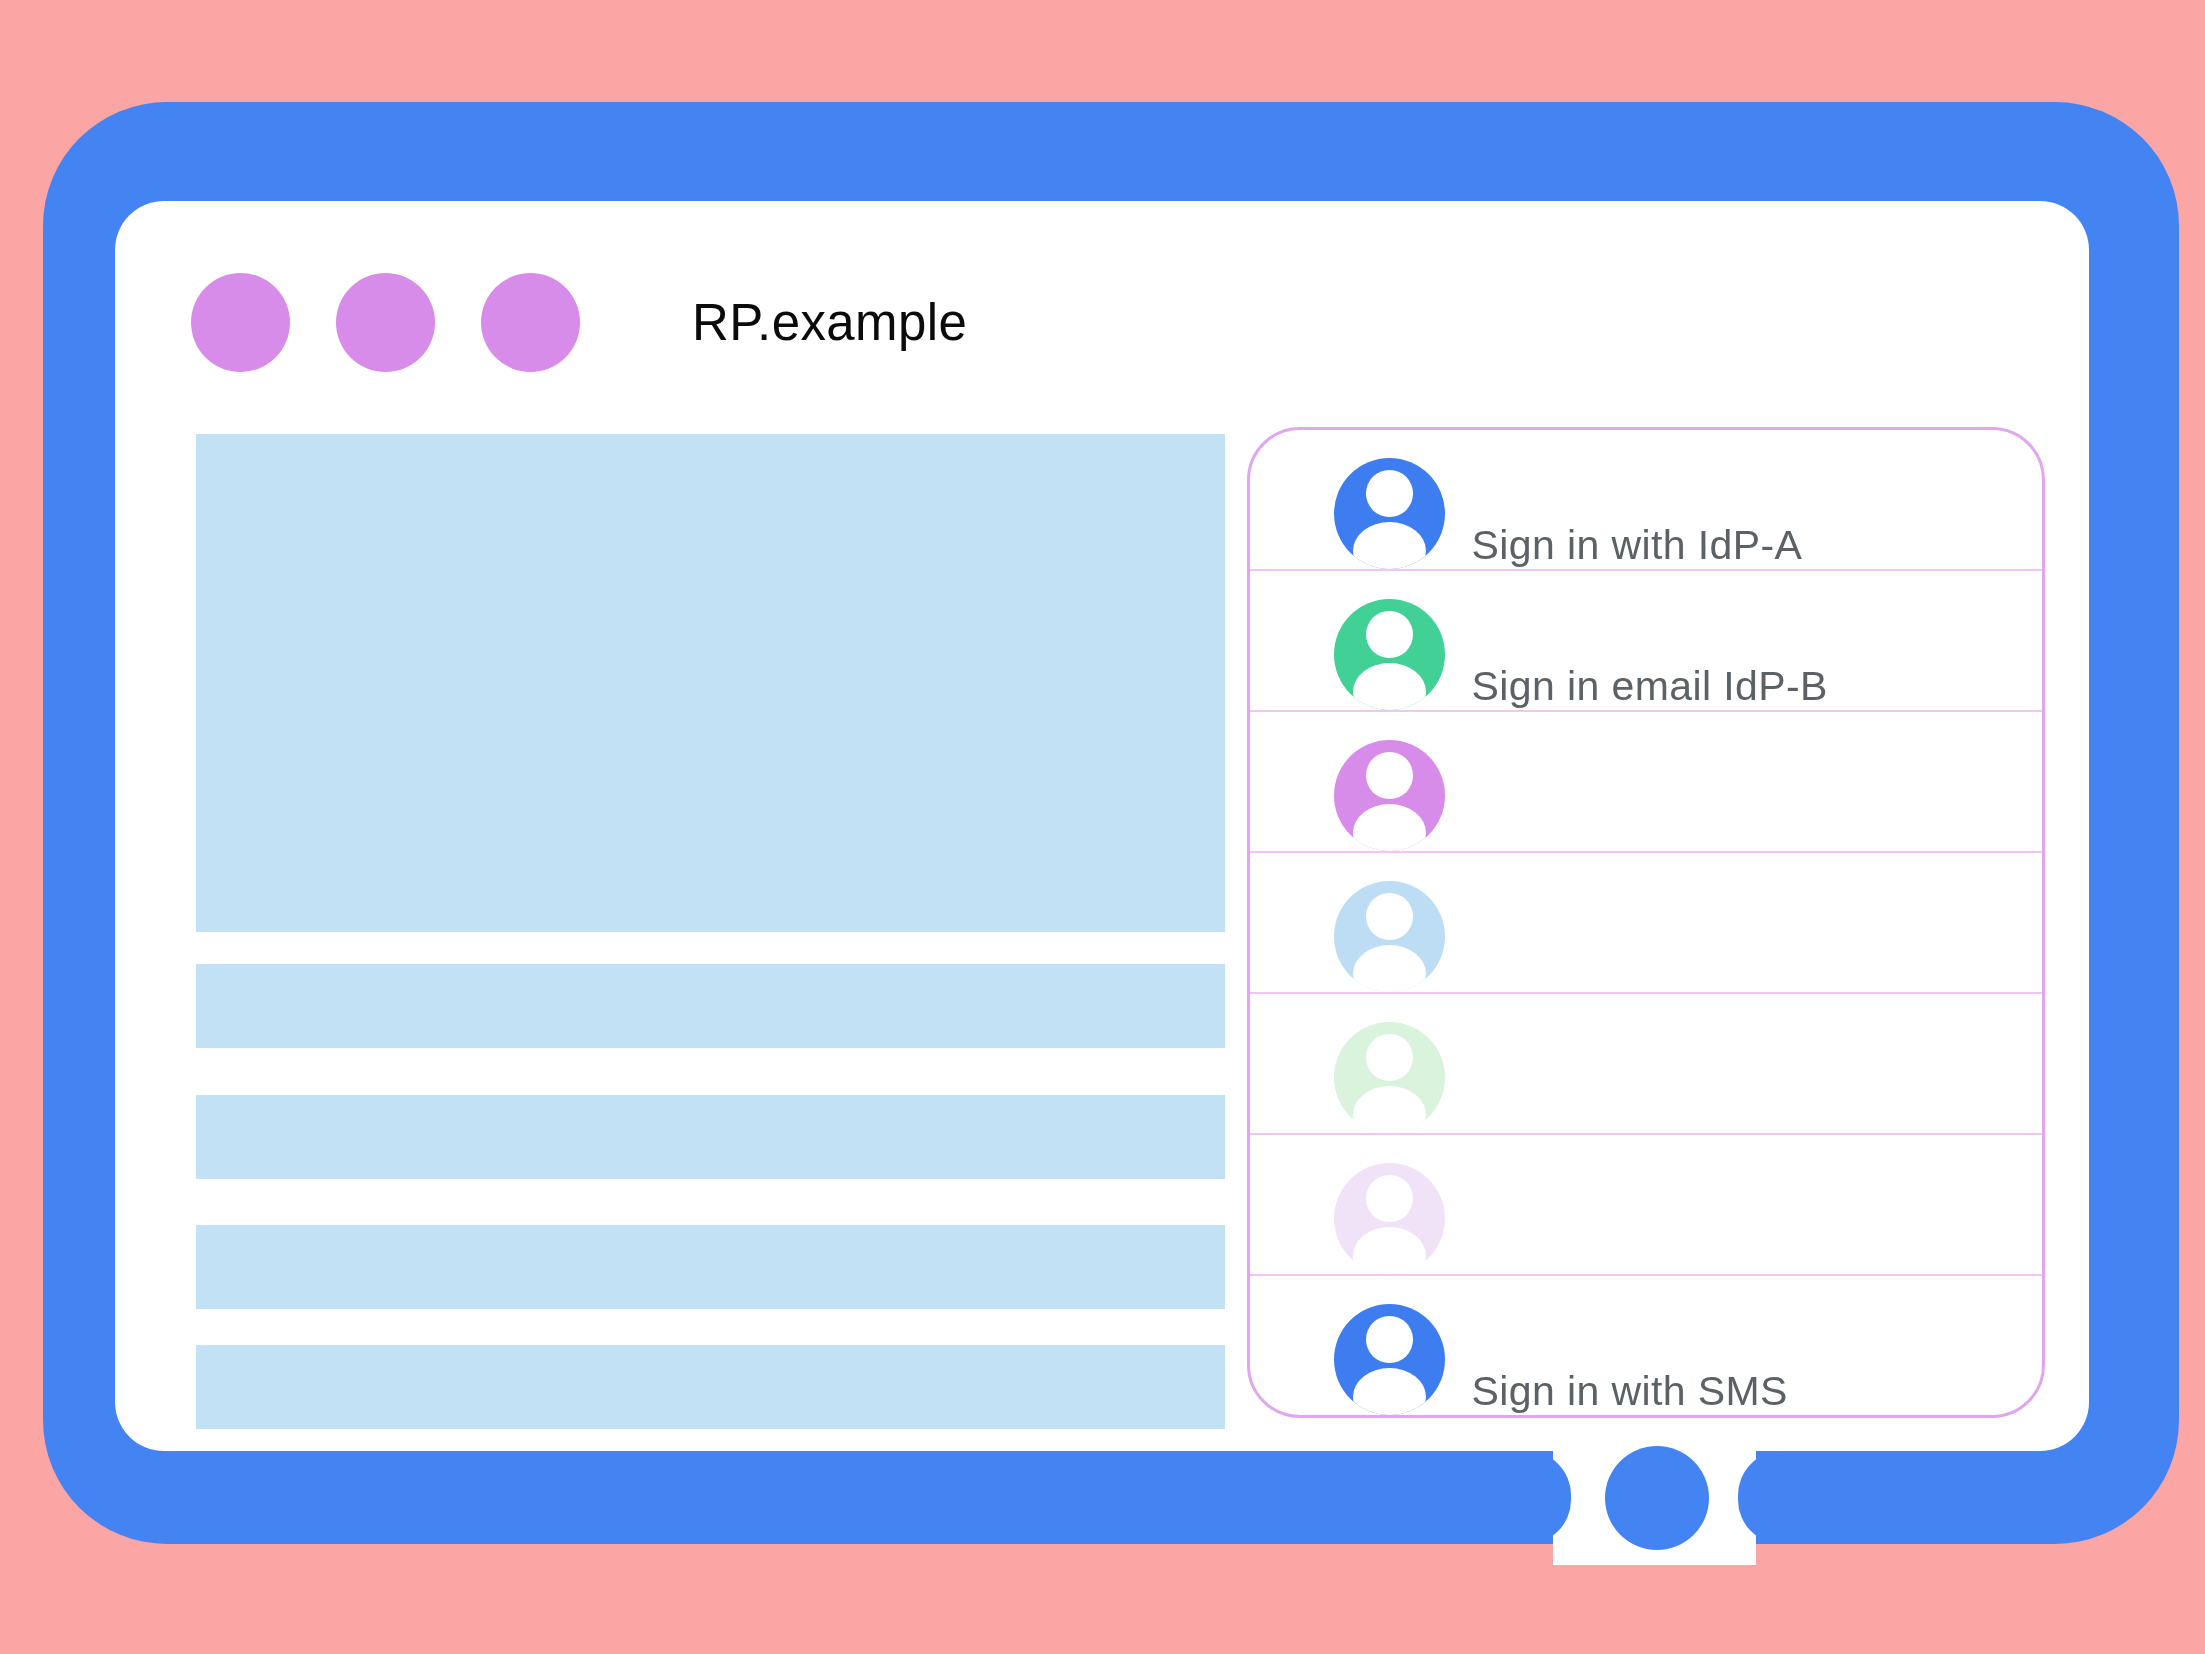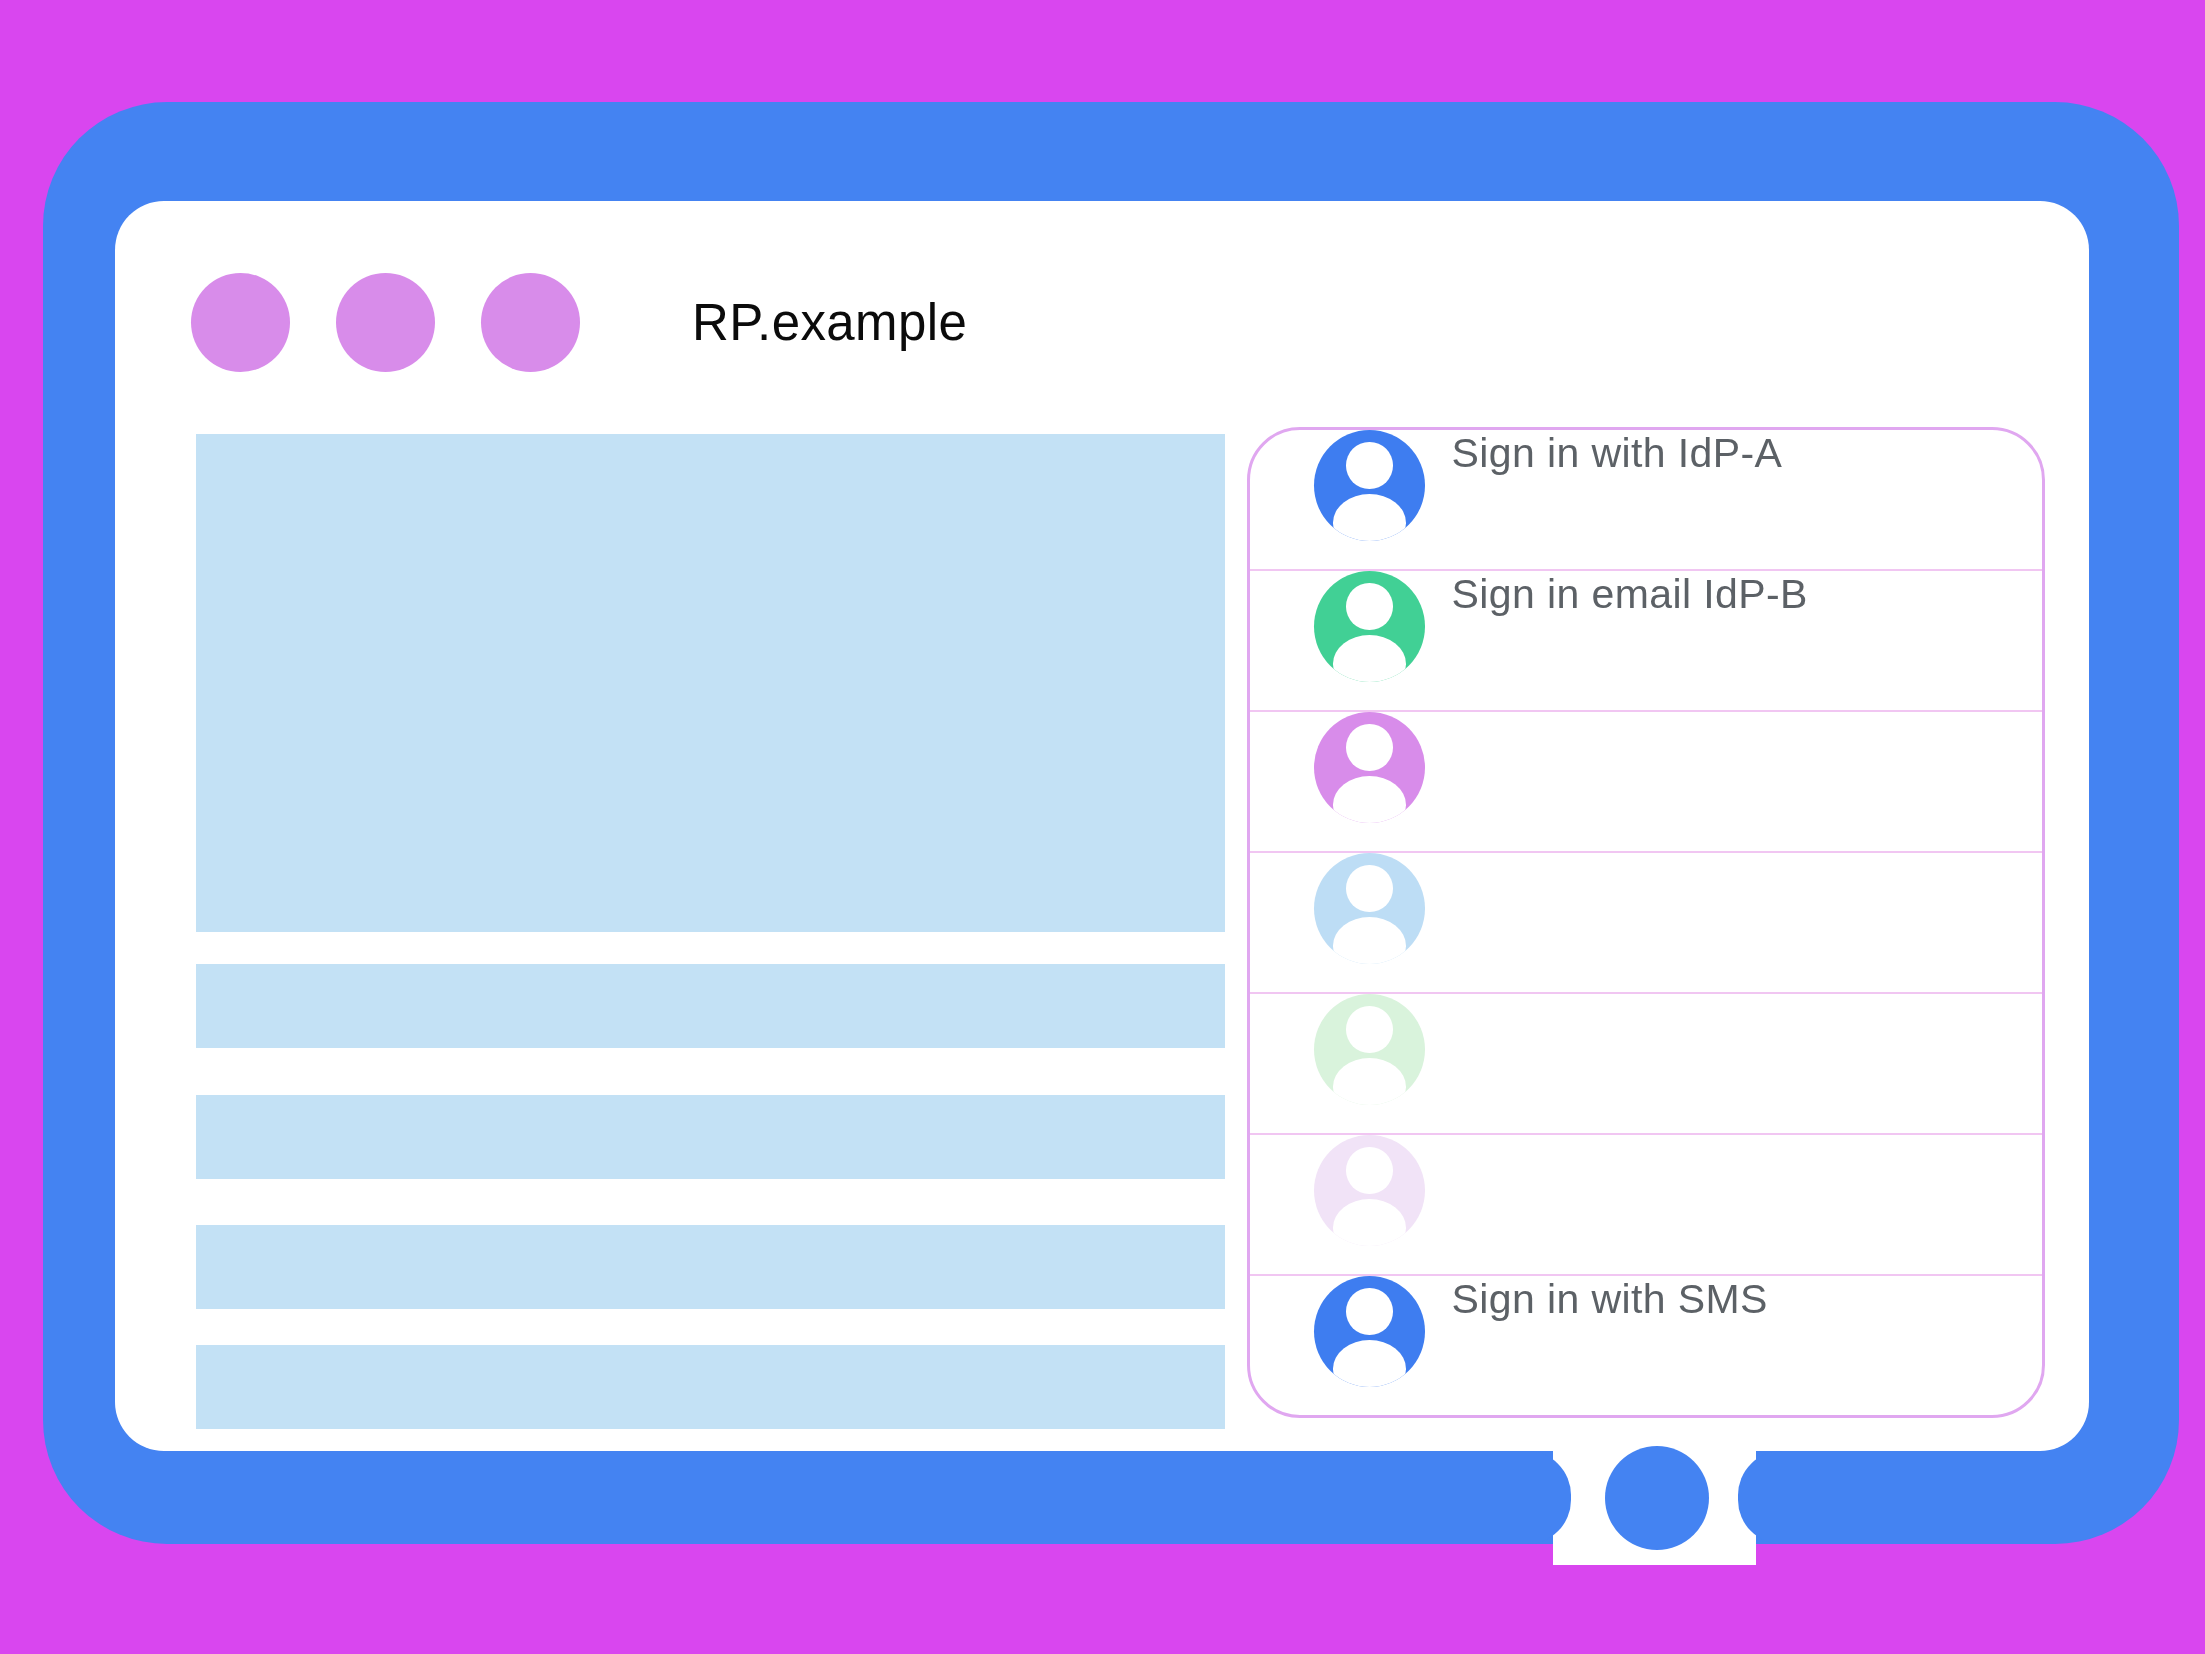--- a/index.html
+++ b/index.html
@@ -1,19 +1,19 @@
 <!DOCTYPE html>
 <html style="font-size:14px"><head>
 <meta charset="utf-8">
 <style>
   html,body{margin:0;padding:0;background:#ffffff;}
   .canvas{
     position:relative;
     width:2206px;height:1654px;
-    background:#d946ef;
+    background:#fca5a5;
     overflow:hidden;
     font-family:"Liberation Sans", sans-serif;
   }
   
   .frame{
     position:absolute;left:43px;top:102px;width:2136px;height:1442px;
     background:#4483F2;border-radius:124px;z-index:1;
   }
   .window{
     position:absolute;left:115px;top:201px;width:1974px;height:1250px;
@@ -61,22 +61,22 @@
   .panel{
     position:absolute;left:1247px;top:427px;width:798px;height:991px;
     background:#ffffff;
     border:3.5px solid #E0A7F0;border-radius:53px;
     box-sizing:border-box;
     display:flex;flex-direction:column;
     overflow:hidden;z-index:6;
   }
   .row{
     flex:1 1 0;
-    display:flex;align-items:flex-start;
-    padding-left:64px;gap:26.5px;
+    display:flex;align-items:flex-end;
+    padding-left:84px;gap:26.5px;
     cursor:pointer;
   }
   .row + .row{border-top:2.6px solid #F1C6F2;}
   .avatar{
     position:relative;width:111px;height:111px;border-radius:50%;
     overflow:hidden;flex:0 0 auto;
   }
   .avatar .head{
     position:absolute;left:29%;top:11%;width:42%;height:42%;
     border-radius:50%;background:#ffffff;

